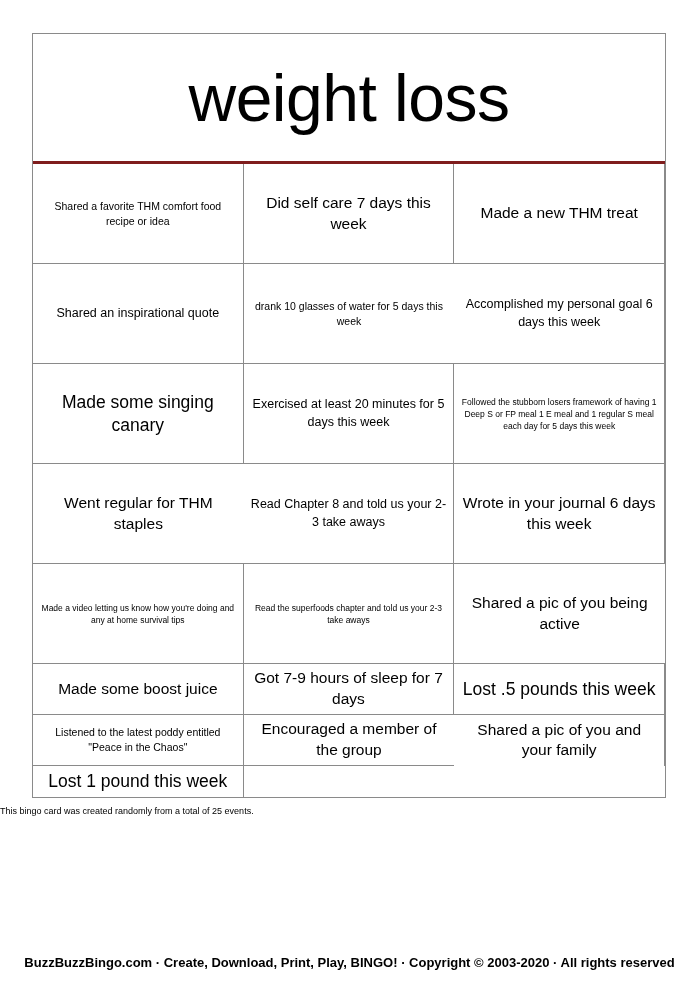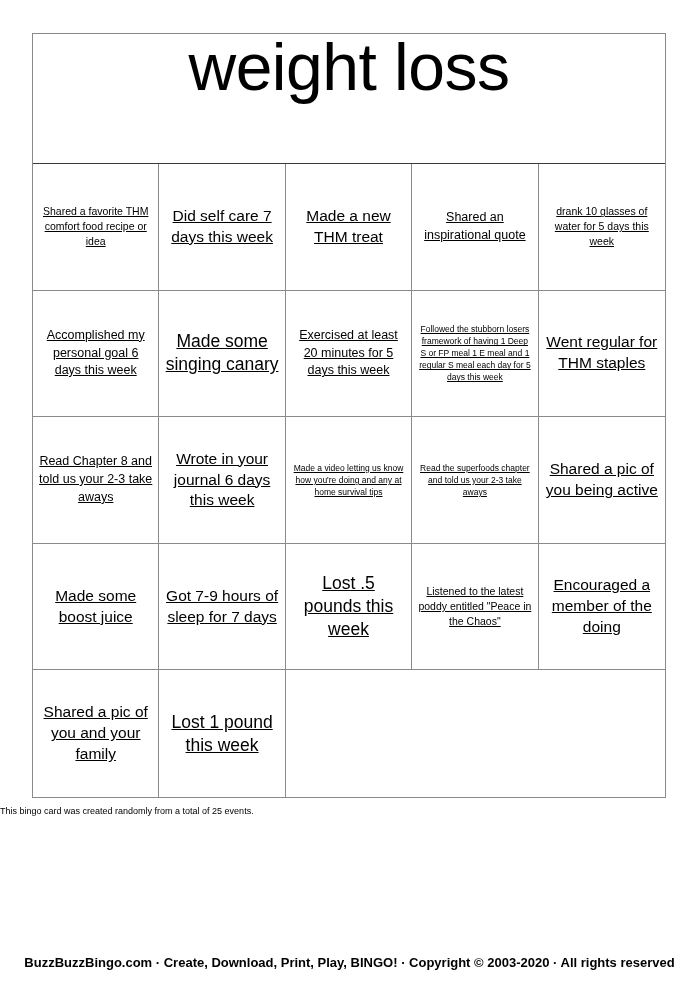--- a/index.html
+++ b/index.html
@@ -33,38 +33,38 @@
     box-sizing: border-box;
     border: 1px solid #8a8a8a;
     display: flex;
     flex-direction: column;
     background: #ffffff;
   }
 
   .card-title {
     flex: 0 0 130px;
     display: flex;
+    align-items: center;
     justify-content: center;
-    border-bottom: 1px solid #7f1d1d;
+    border-bottom: 3px solid #7f1d1d;
     box-sizing: border-box;
   }
   .card-title span {
     font-size: 66px;
     line-height: 1;
     font-weight: 400;
     letter-spacing: -0.5px;
     white-space: nowrap;
   }
 
   .grid {
     flex: 1 1 auto;
     display: grid;
-    grid-template-columns: repeat(5, 1fr);
+    grid-template-columns: repeat(3, 1fr);
     grid-template-rows: repeat(5, 1fr);
-    text-decoration: underline;
   }
 
   .cell {
     box-sizing: border-box;
     border-right: 1px solid #8a8a8a;
     border-bottom: 1px solid #8a8a8a;
     display: flex;
     align-items: center;
     justify-content: center;
     text-align: center;
@@ -177,21 +177,21 @@
           <span>Got 7-9 hours of sleep for 7 days</span>
         </div>
 
       <div class="cell sz-xl">
           <span>Lost .5 pounds this week</span>
         </div>
       <div class="cell sz-s">
           <span>Listened to the latest poddy entitled "Peace in the Chaos"</span>
         </div>
       <div class="cell sz-l">
-          <span>Encouraged a member of the doing</span>
+          <span>Encouraged a member of the group</span>
         </div>
       <div class="cell sz-l">
           <span>Shared a pic of you and your family</span>
         </div>
       <div class="cell sz-xl">
           <span>Lost 1 pound this week</span>
         </div>
     </div>
 
   </div>

